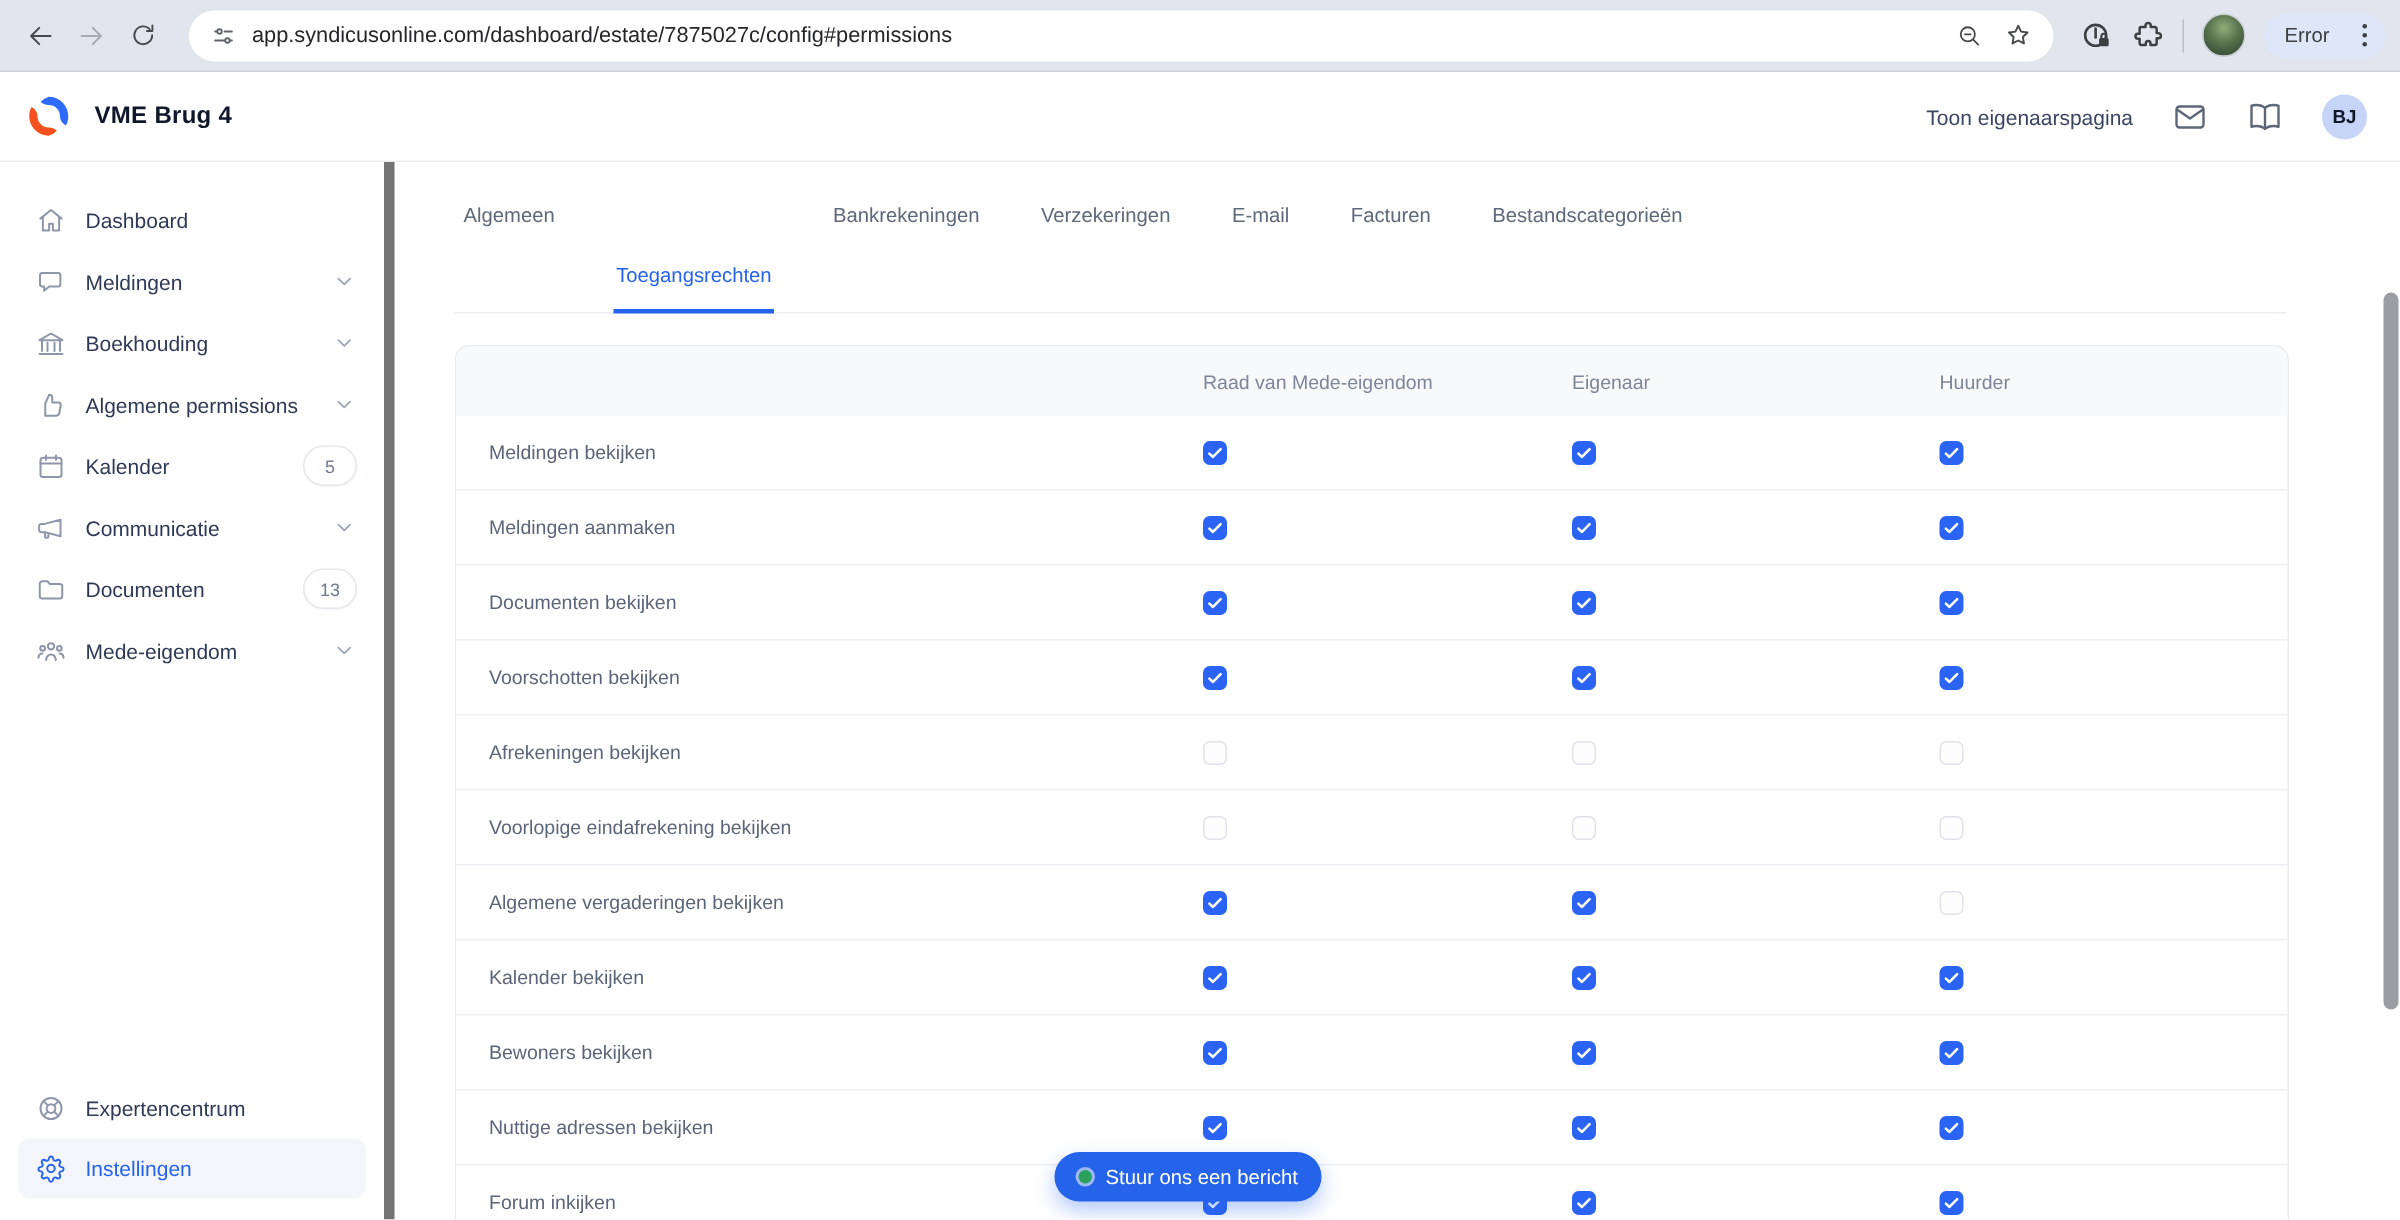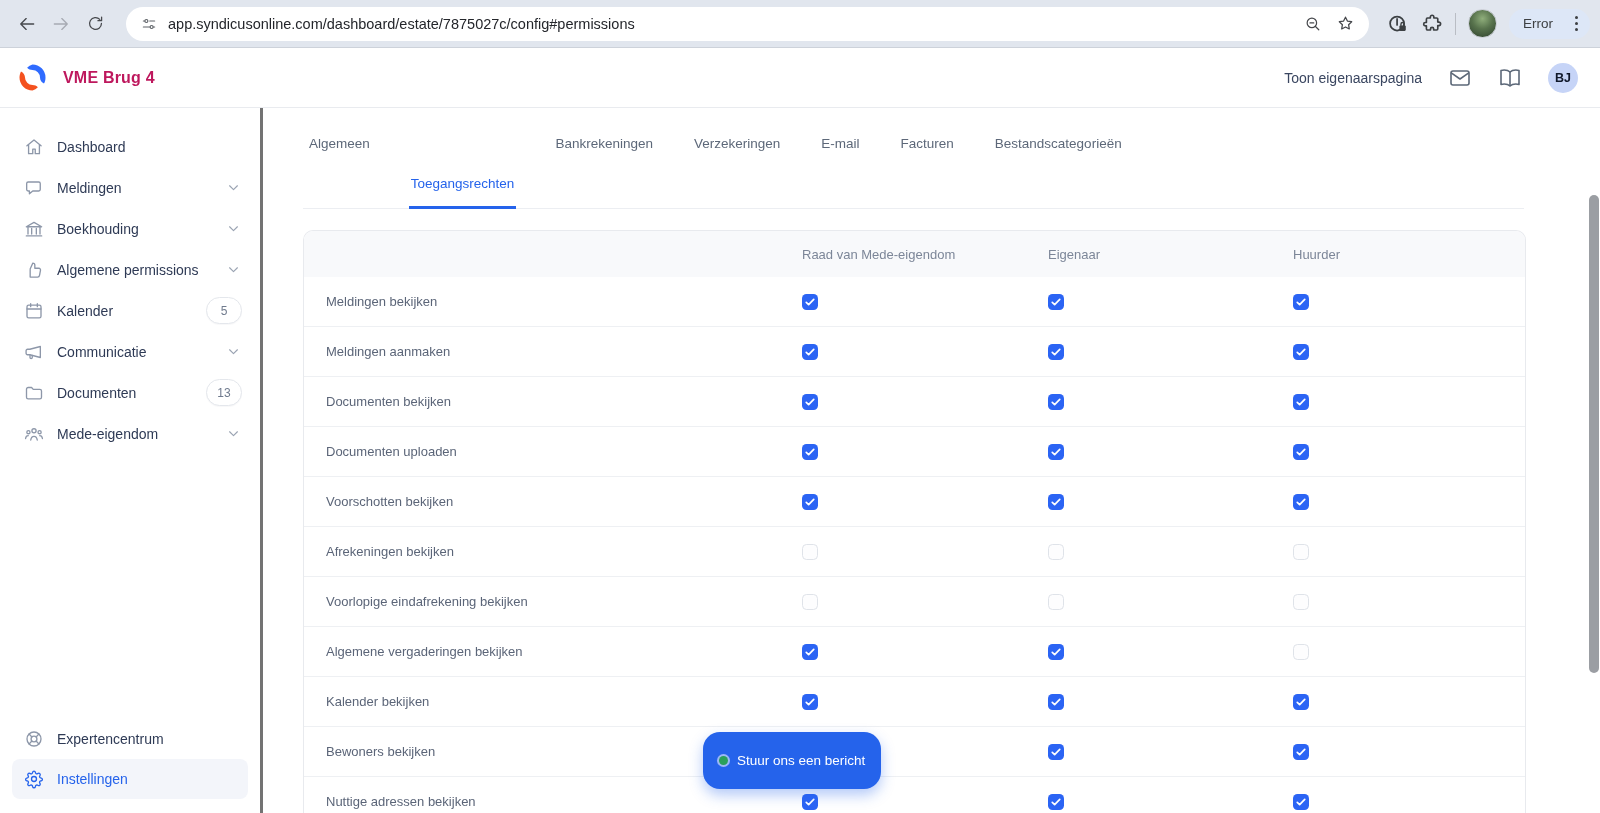--- a/index.html
+++ b/index.html
@@ -23,29 +23,29 @@
   .ext-icon{color:#3c4043;}
   .chrome-sep{width:1px;height:22px;background:#b9bdc4;}
   .profile-avatar{width:27px;height:27px;border-radius:50%;background:radial-gradient(circle at 50% 32%,#8fae7b 0%,#58734d 45%,#2c3f2c 100%);border:1px solid #c9cdd4;}
   .error-chip{height:30px;background:#dde7f7;border-radius:15px;display:flex;align-items:center;gap:18px;padding:0 8px 0 14px;color:#3d4043;font-size:13.5px;}
   .kebab{display:flex;flex-direction:column;gap:3px;padding:2px 4px;}
   .kebab i{width:3px;height:3px;border-radius:50%;background:#3d4043;display:block;}
 
   
   .app-header{height:60px;background:#fff;border-bottom:1px solid #e9ebef;display:flex;align-items:center;padding:0 22px 0 16px;box-sizing:border-box;}
   .logo{width:33px;height:33px;position:relative;flex:0 0 auto;}
-  .estate-name{font-size:16px;font-weight:700;color:#be185d;margin-left:14px;letter-spacing:.2px;}
+  .estate-name{font-size:16px;font-weight:700;color:#0f172a;margin-left:14px;letter-spacing:.2px;}
   .header-right{margin-left:auto;display:flex;align-items:center;gap:26px;}
   .owner-link{font-size:14px;color:#3a4660;cursor:pointer;}
   .hdr-icon{color:#5c6878;}
   .user-avatar{width:30px;height:30px;border-radius:50%;background:#c6d4f7;color:#0f172a;font-size:12.5px;font-weight:700;display:flex;align-items:center;justify-content:center;}
 
   
   .layout{display:flex;height:705px;}
-  .sidebar{width:263px;box-sizing:border-box;border-right:3px solid #737373;display:flex;flex-direction:column;padding:18px 0 14px 0;flex:0 0 auto;}
+  .sidebar{width:263px;box-sizing:border-box;border-right:7px solid #737373;display:flex;flex-direction:column;padding:18px 0 14px 0;flex:0 0 auto;}
   .side-item{display:flex;align-items:center;height:41px;padding:0 18px 0 24px;cursor:pointer;color:#2e3a55;}
   .side-item .ic{color:#8d97a9;margin-right:13px;display:flex;}
   .side-item .lbl{font-size:14px;font-weight:500;}
   .side-item .tail{margin-left:auto;display:flex;align-items:center;color:#9aa3b2;}
   .badge{min-width:14px;height:25px;padding:0 10px;border:1px solid #e4e7ec;border-radius:14px;background:#fff;color:#6f7a8d;font-size:12px;display:flex;align-items:center;justify-content:center;box-shadow:0 1px 1px rgba(20,30,60,.03);}
   .side-spacer{flex:1 1 auto;}
   .side-item.active-item{background:#f3f5fa;border-radius:8px;margin:0 12px;padding:0 6px 0 12px;color:#2563eb;height:40px;}
   .side-item.active-item .ic{color:#2563eb;}
   .side-item.footer{height:40px;}
 
@@ -60,21 +60,21 @@
   .t-head{background:#f8f9fb;height:46px;}
   .t-head .col-h{font-size:13px;color:#7c8698;}
   .t-body-row{height:49px;border-top:1px solid #eef0f3;}
   .t-head + .t-body-row{border-top:none;}
   .row-label{font-size:13px;color:#5b6578;padding-left:22px;}
   .cbx{width:16px;height:16px;border-radius:4.5px;box-sizing:border-box;cursor:pointer;display:flex;align-items:center;justify-content:center;}
   .cbx.on{background:#2b64f4;}
   .cbx.off{background:#fdfdfe;border:1.5px solid #dfe3e9;}
 
   
-  .chat-btn{position:absolute;left:703px;top:732px;height:33px;background:#2563eb;border-radius:17px;display:flex;align-items:center;gap:9px;padding:12px 16px;color:#fff;font-size:13.5px;box-shadow:0 6px 14px rgba(37,99,235,.35);cursor:pointer;white-space:nowrap;}
+  .chat-btn{position:absolute;left:703px;top:768px;height:33px;background:#2563eb;border-radius:17px;display:flex;align-items:center;gap:9px;padding:0 16px;color:#fff;font-size:13.5px;box-shadow:0 6px 14px rgba(37,99,235,.35);cursor:pointer;white-space:nowrap;}
   .chat-dot{width:9px;height:9px;border-radius:50%;background:#2aa05a;box-shadow:0 0 0 2px rgba(255,255,255,.55);}
 
   
   .scroll-thumb{position:absolute;right:1px;top:195px;width:10px;height:478px;background:#9b9ea3;border-radius:5px;}
 </style>
 </head>
 <body>
 
 <div class="browser">
   <div class="nav-btn">
@@ -386,44 +386,20 @@
           </div>
           <div>
             <div class="cbx on">
               <svg viewBox="0 0 24 24" width="12" height="12">
                 <path d="M4.5 12.8 9.3 17.3 19.5 6.8" fill="none" stroke="#fff" stroke-width="3.4" stroke-linecap="round" stroke-linejoin="round"></path>
               </svg>
             </div>
           </div>
         </div>
         <div class="t-row t-body-row">
-          <div class="row-label">Documenten uploaden</div>
-          <div>
-            <div class="cbx on">
-              <svg viewBox="0 0 24 24" width="12" height="12">
-                <path d="M4.5 12.8 9.3 17.3 19.5 6.8" fill="none" stroke="#fff" stroke-width="3.4" stroke-linecap="round" stroke-linejoin="round"></path>
-              </svg>
-            </div>
-          </div>
-          <div>
-            <div class="cbx on">
-              <svg viewBox="0 0 24 24" width="12" height="12">
-                <path d="M4.5 12.8 9.3 17.3 19.5 6.8" fill="none" stroke="#fff" stroke-width="3.4" stroke-linecap="round" stroke-linejoin="round"></path>
-              </svg>
-            </div>
-          </div>
-          <div>
-            <div class="cbx on">
-              <svg viewBox="0 0 24 24" width="12" height="12">
-                <path d="M4.5 12.8 9.3 17.3 19.5 6.8" fill="none" stroke="#fff" stroke-width="3.4" stroke-linecap="round" stroke-linejoin="round"></path>
-              </svg>
-            </div>
-          </div>
-        </div>
-        <div class="t-row t-body-row">
           <div class="row-label">Voorschotten bekijken</div>
           <div>
             <div class="cbx on">
               <svg viewBox="0 0 24 24" width="12" height="12">
                 <path d="M4.5 12.8 9.3 17.3 19.5 6.8" fill="none" stroke="#fff" stroke-width="3.4" stroke-linecap="round" stroke-linejoin="round"></path>
               </svg>
             </div>
           </div>
           <div>
             <div class="cbx on">

